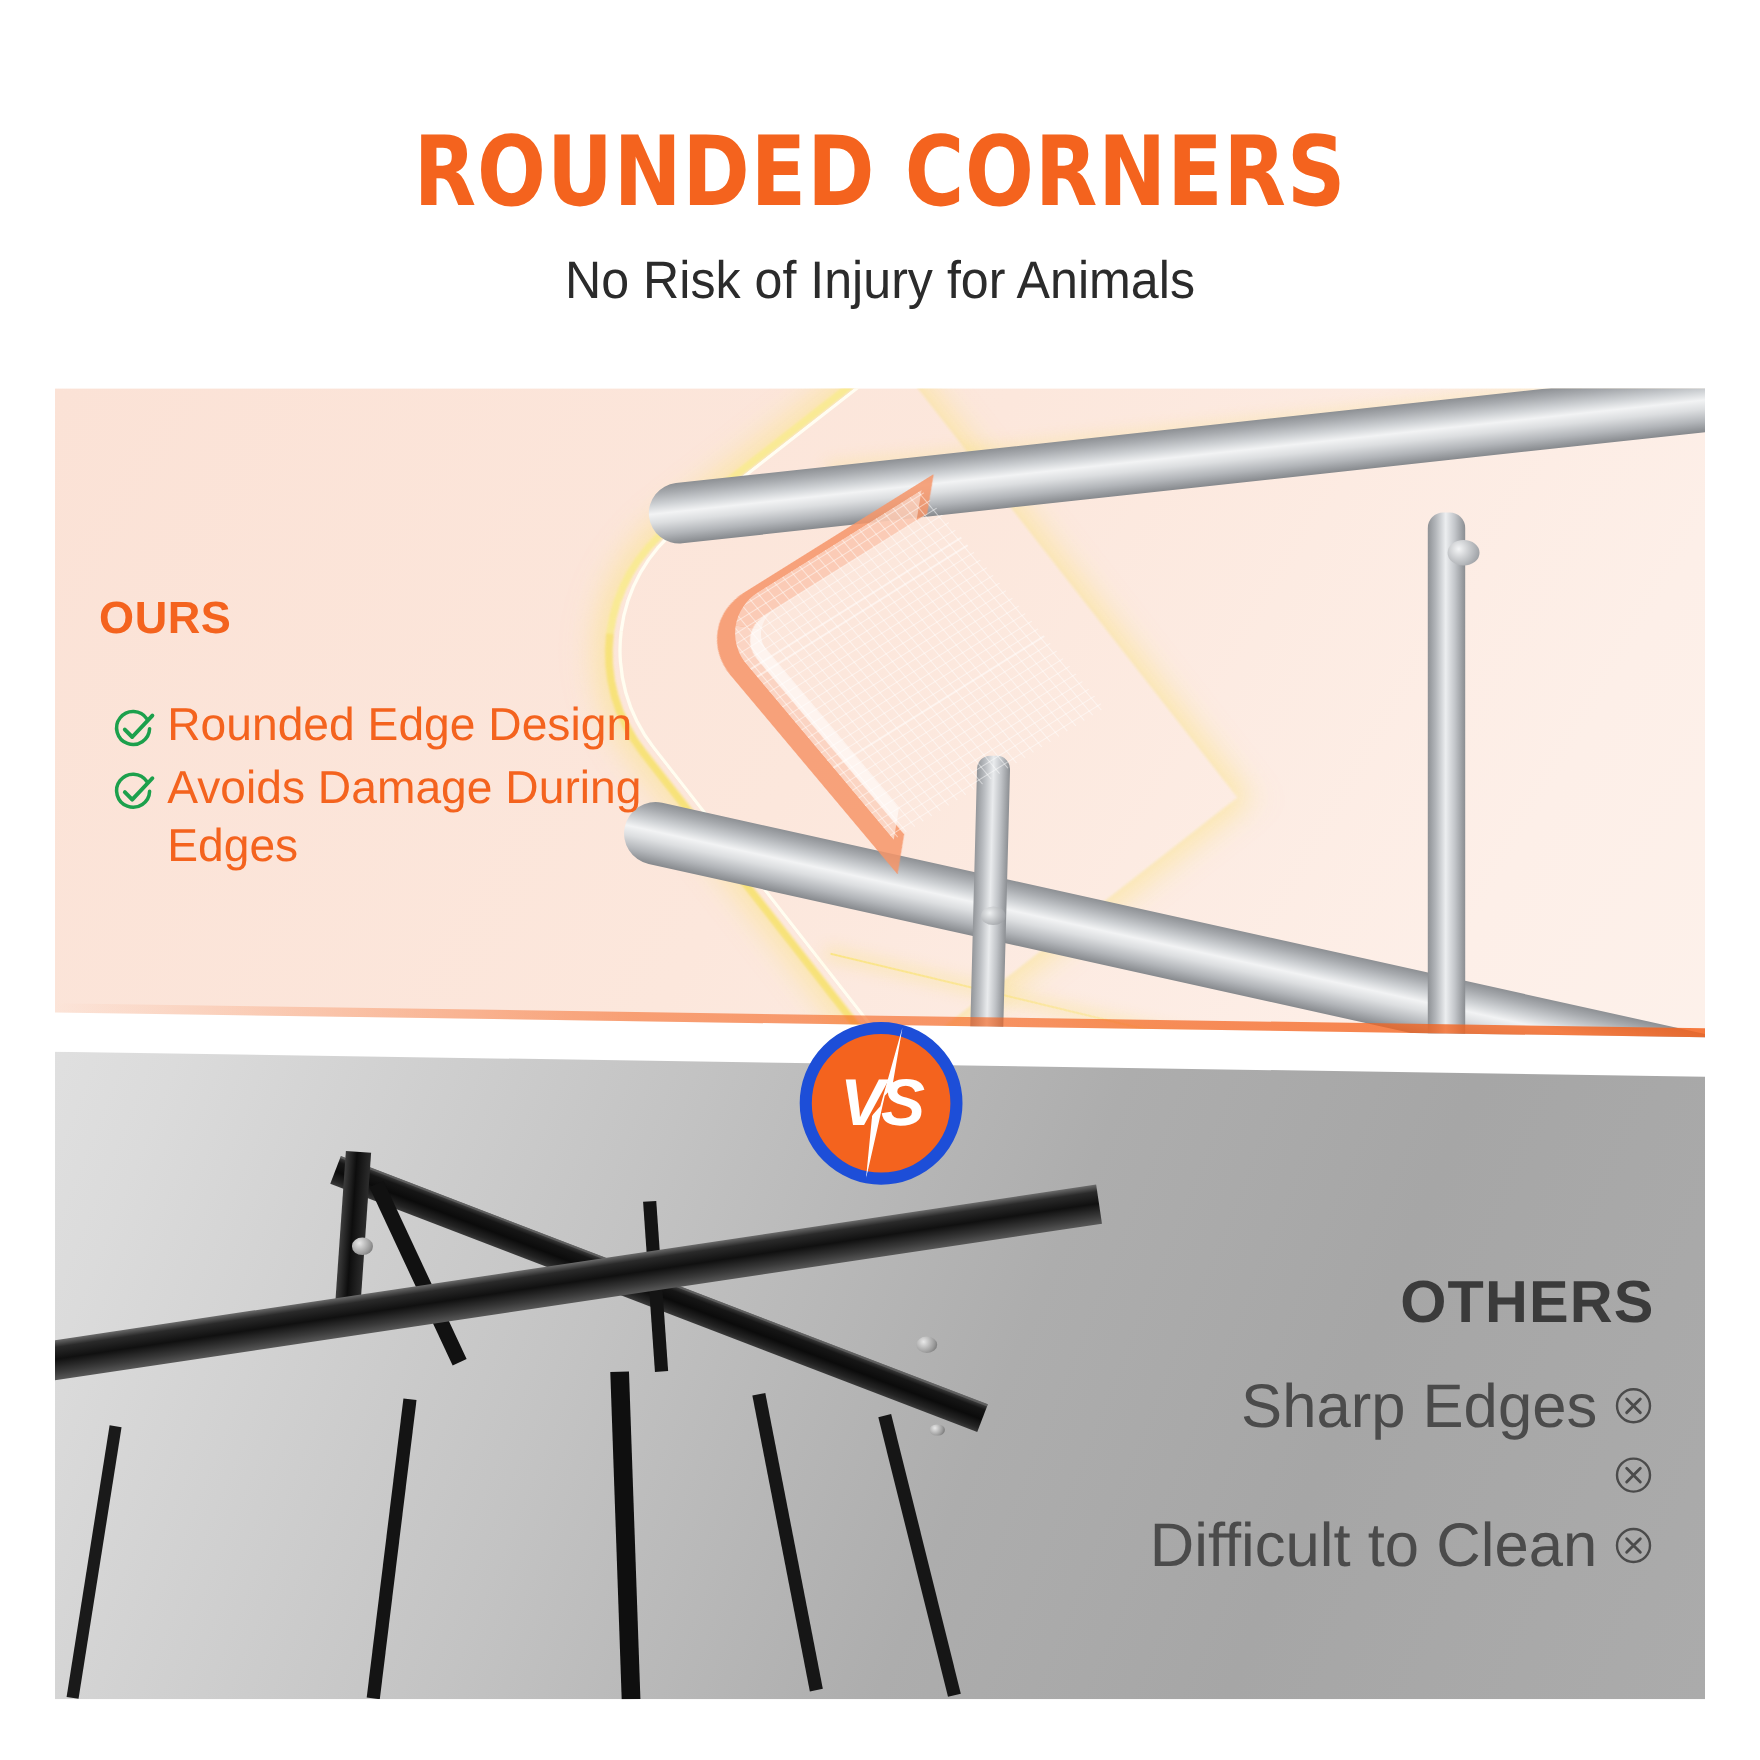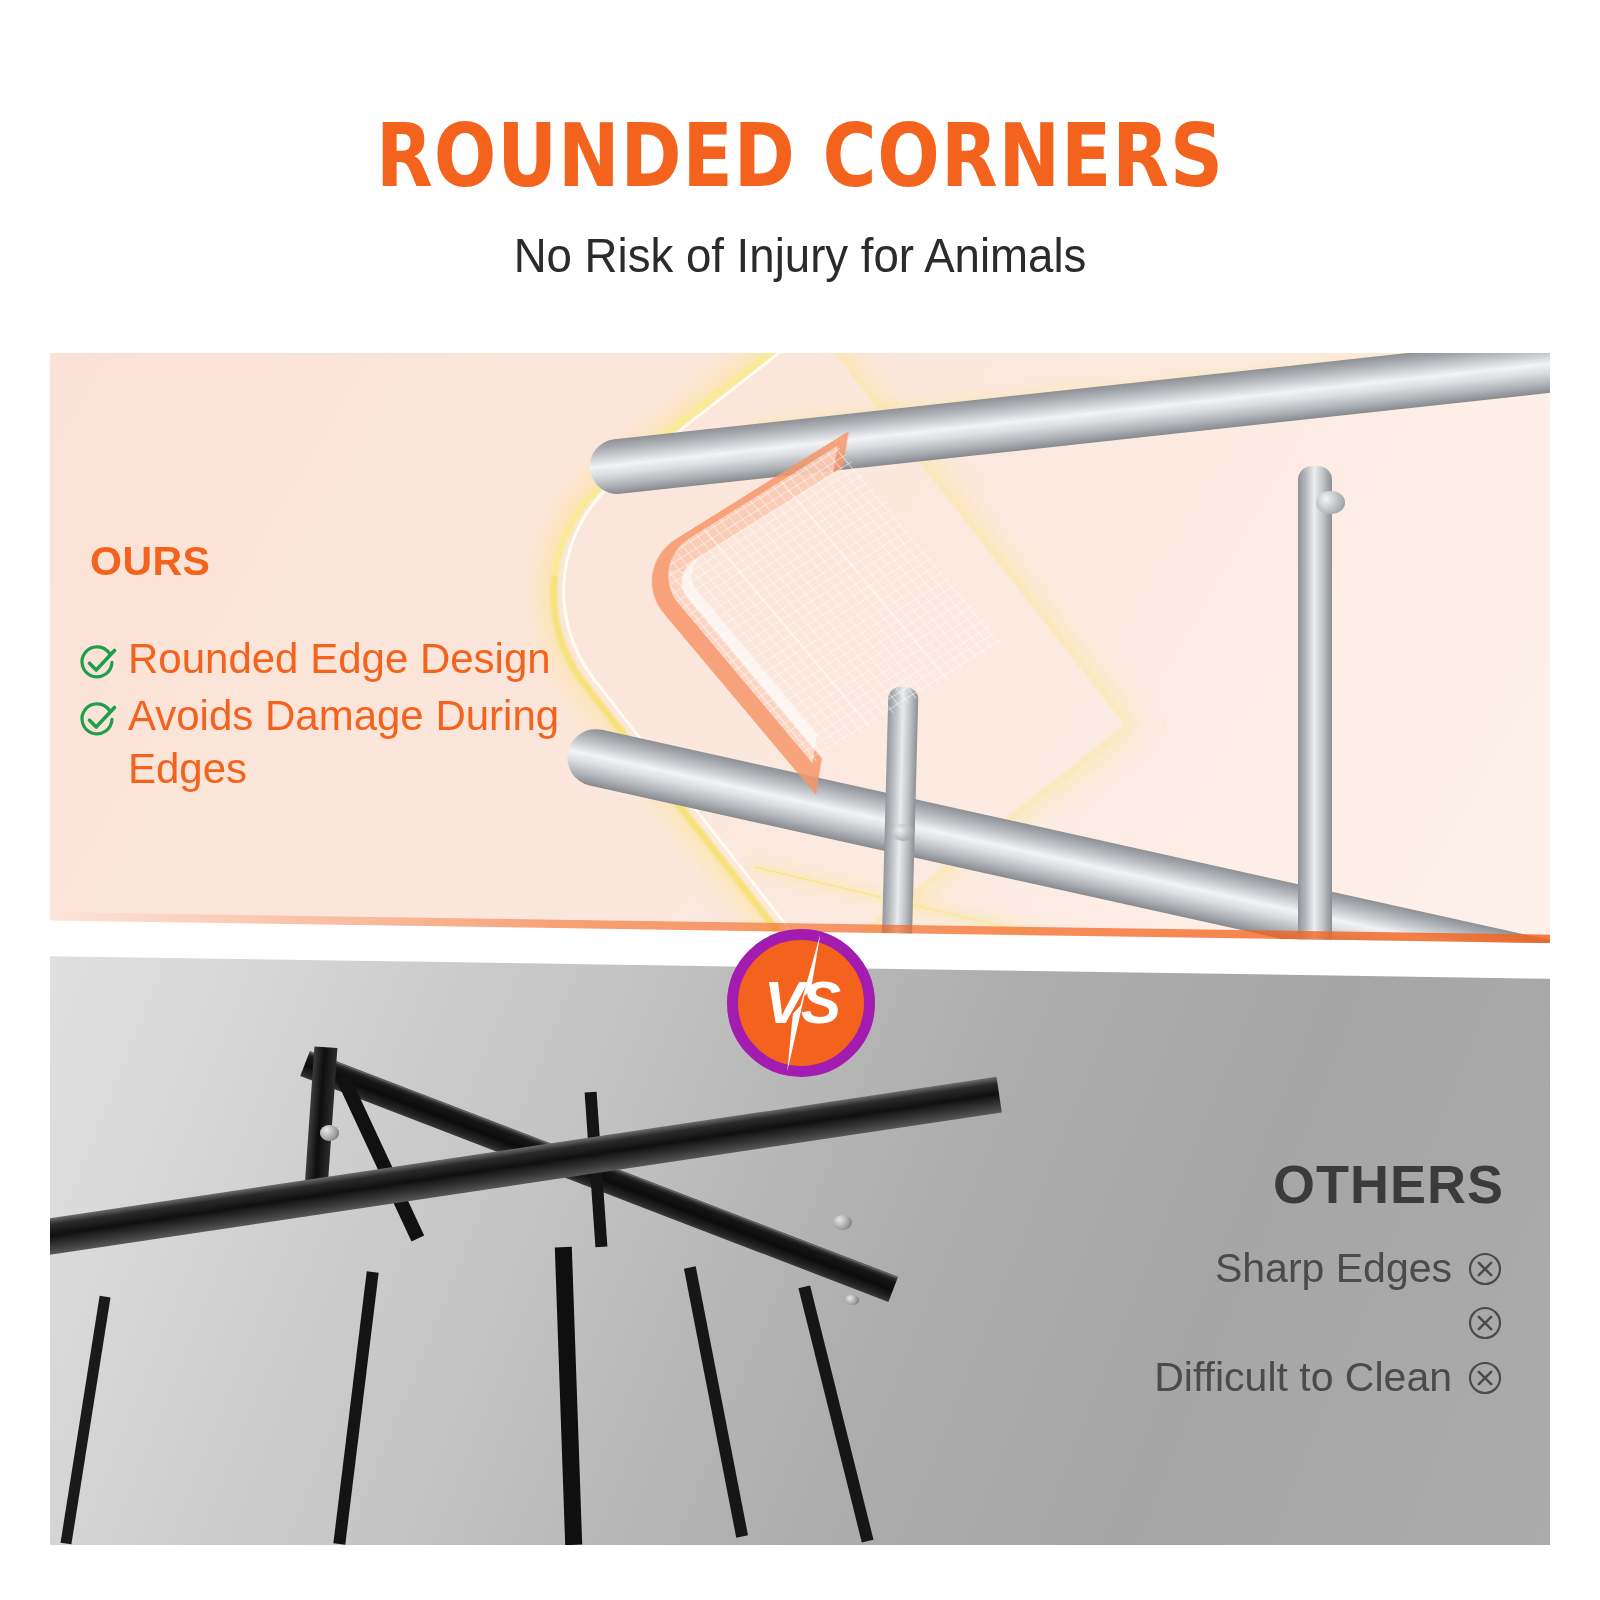--- a/index.html
+++ b/index.html
@@ -203,21 +203,21 @@
     position: absolute;
     left: 40px;
     top: 185px;
     font-size: 41px;
     font-weight: bold;
     color: #F4631E;
     letter-spacing: .5px;
   }
   .ours-list {
     position: absolute;
-    left: 28px;
+    left: 52px;
     top: 280px;
     width: 520px;
   }
   .ours-item {
     display: flex;
     align-items: flex-start;
     margin-bottom: 4px;
   }
   .check-icon {
     flex: 0 0 auto;
@@ -309,37 +309,37 @@
     top: 892px;
     text-align: right;
   }
   .others-item {
     display: flex;
     align-items: center;
     justify-content: flex-end;
     margin-bottom: 12px;
   }
   .others-text {
-    font-size: 41px;
+    font-size: 56px;
     color: #4b4b4b;
     margin-right: 14px;
     text-align: center;
   }
   .x-icon { width: 38px; height: 38px; flex: 0 0 auto; }
 
   
   .vs-badge {
     position: absolute;
     left: 677px;
     top: 576px;
     width: 148px;
     height: 148px;
     border-radius: 50%;
     background: #F4631E;
-    border: 11px solid #a21caf;
+    border: 11px solid #1d4ed8;
     box-sizing: border-box;
     display: flex;
     align-items: center;
     justify-content: center;
     z-index: 30;
   }
   .vs-text {
     font-size: 60px;
     font-weight: bold;
     font-style: italic;

